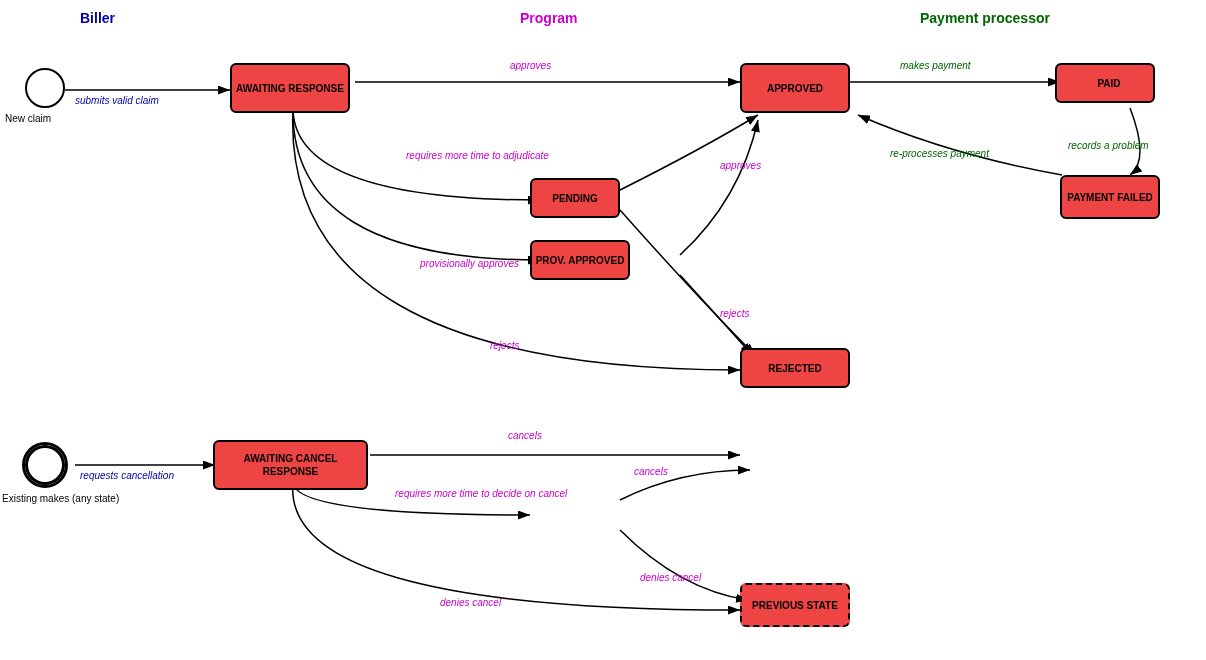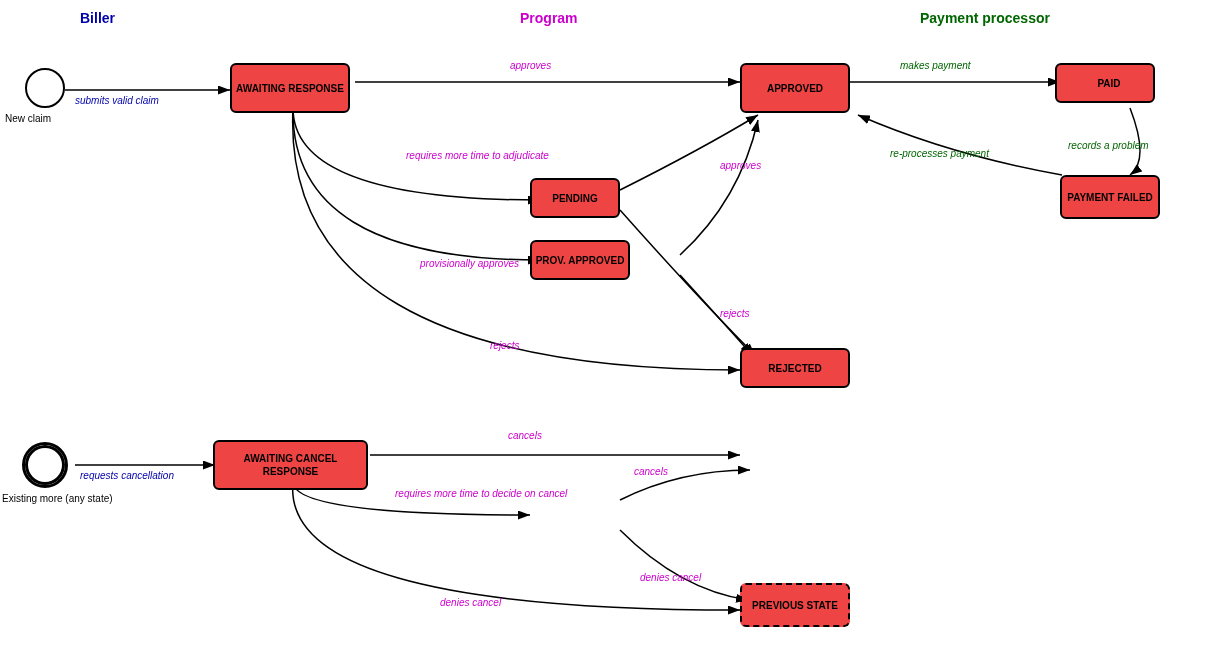--- a/index.html
+++ b/index.html
@@ -186,21 +186,21 @@
   <div class="arrow-label green" style="left:890px;top:148px;">re-processes
 payment</div>
 
   <div class="arrow-label green" style="left:1068px;top:140px;">records a problem</div>
 
   <div class="state-box" style="left:1060px;top:175px;width:100px;height:44px;">PAYMENT
 FAILED</div>
 
   <div class="circle-node double" style="left:22px;top:442px;width:46px;height:46px;"></div>
   <div class="node-label" style="left:2px;top:492px;">Existing
-more
+makes
 (any state)</div>
 
   <div class="arrow-label blue" style="left:80px;top:470px;">requests
 cancellation</div>
 
   <div class="state-box" style="left:213px;top:440px;width:155px;height:50px;">AWAITING CANCEL
 RESPONSE</div>
 
   <div class="arrow-label" style="left:508px;top:430px;">cancels</div>
 

